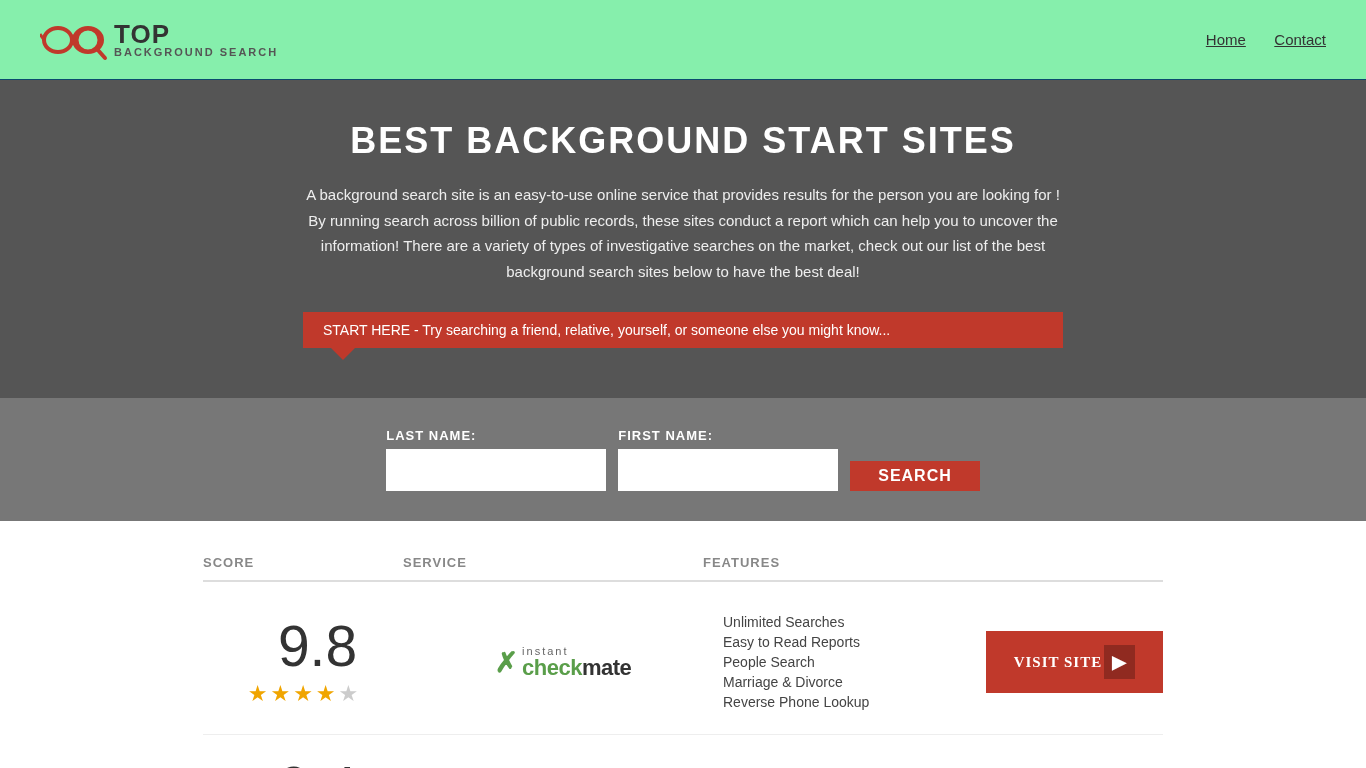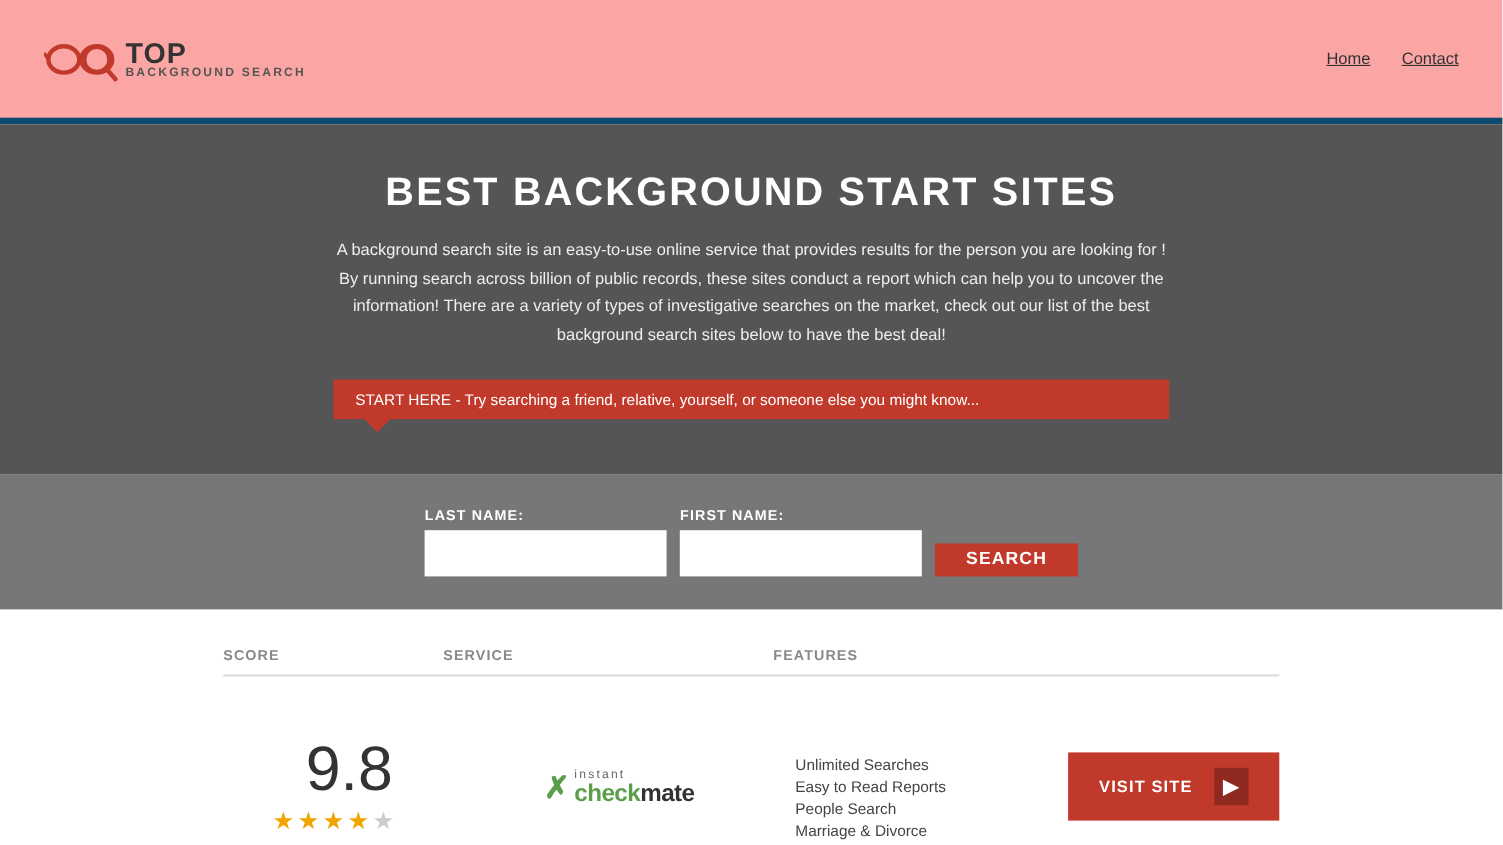--- a/index.html
+++ b/index.html
@@ -1,25 +1,25 @@
 <!DOCTYPE html>
 <html><head>
   <meta charset="utf-8">
   <style>
     * { margin: 0; padding: 0; box-sizing: border-box; }
     body { font-family: Arial, sans-serif; background: #fff; color: #333; }
 
     
     .header {
-      background: #fca5a5;
-      padding: 26px 40px;
+      background: #86efac;
+      padding: 12px 40px;
       display: flex;
       align-items: center;
       justify-content: space-between;
-      border-bottom: 6px solid #0c4a6e;
+      border-bottom: 1px solid #0c4a6e;
     }
     .logo-wrap {
       display: flex;
       align-items: center;
     }
     .logo-text-wrap {
       display: flex;
       flex-direction: column;
       margin-left: 4px;
       line-height: 1;
@@ -171,38 +171,38 @@
     .service-logo {
       max-width: 220px;
       display: flex;
       align-items: center;
       justify-content: center;
     }
     .features-col {
       display: flex;
       flex-direction: column;
       gap: 4px;
-      margin-top: 40px;
     }
     .feature-item {
       font-size: 14px;
       color: #444;
     }
     .visit-btn {
       background: #c0392b;
       color: #fff;
       border: none;
       padding: 14px 28px;
       font-size: 15px;
       font-weight: bold;
       cursor: pointer;
       display: flex;
       align-items: center;
-      gap: 20px;
-      letter-spacing: 1px;
+      gap: 2px;
+      letter-spacing: 1px;
+      font-family: Liberation Serif, serif;
     }
     .visit-btn .arrow {
       background: rgba(0,0,0,0.25);
       padding: 6px 8px;
       font-size: 18px;
     }
 
     
     .result-row-inner {
       display: grid;

